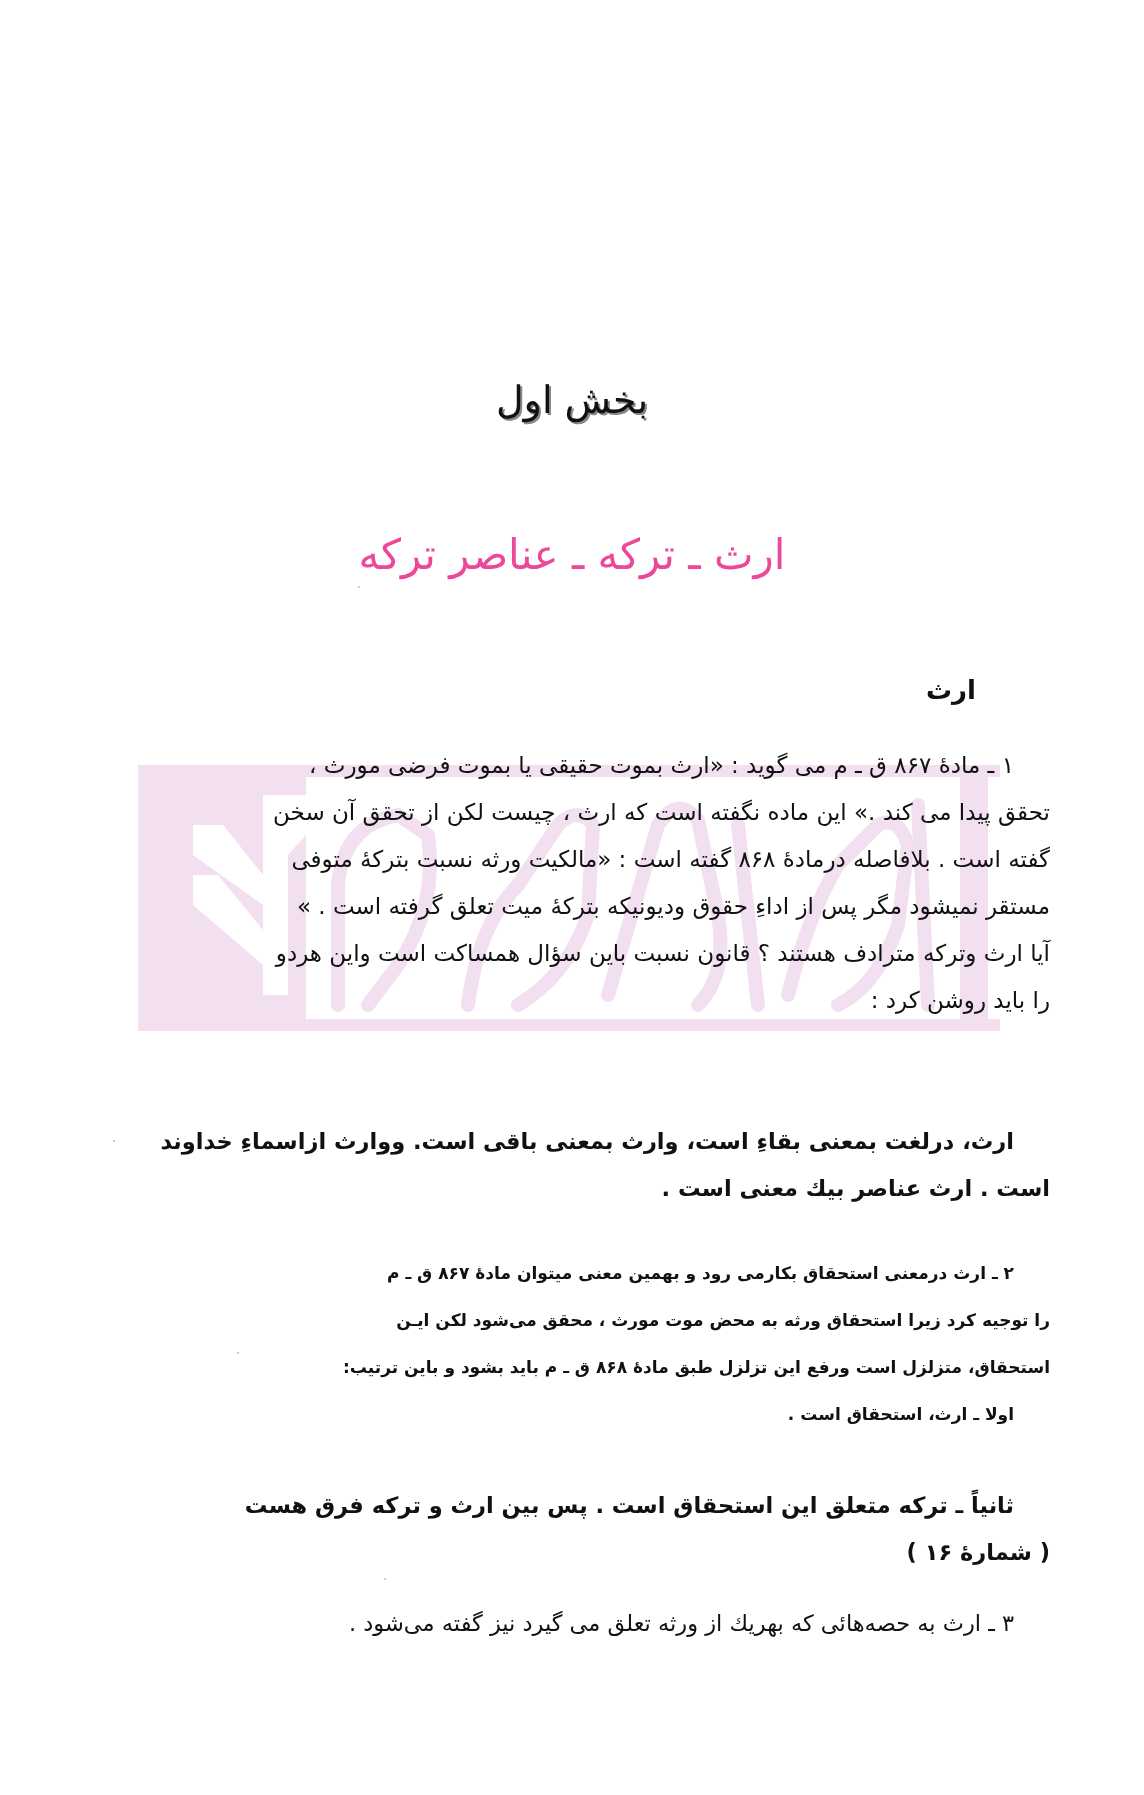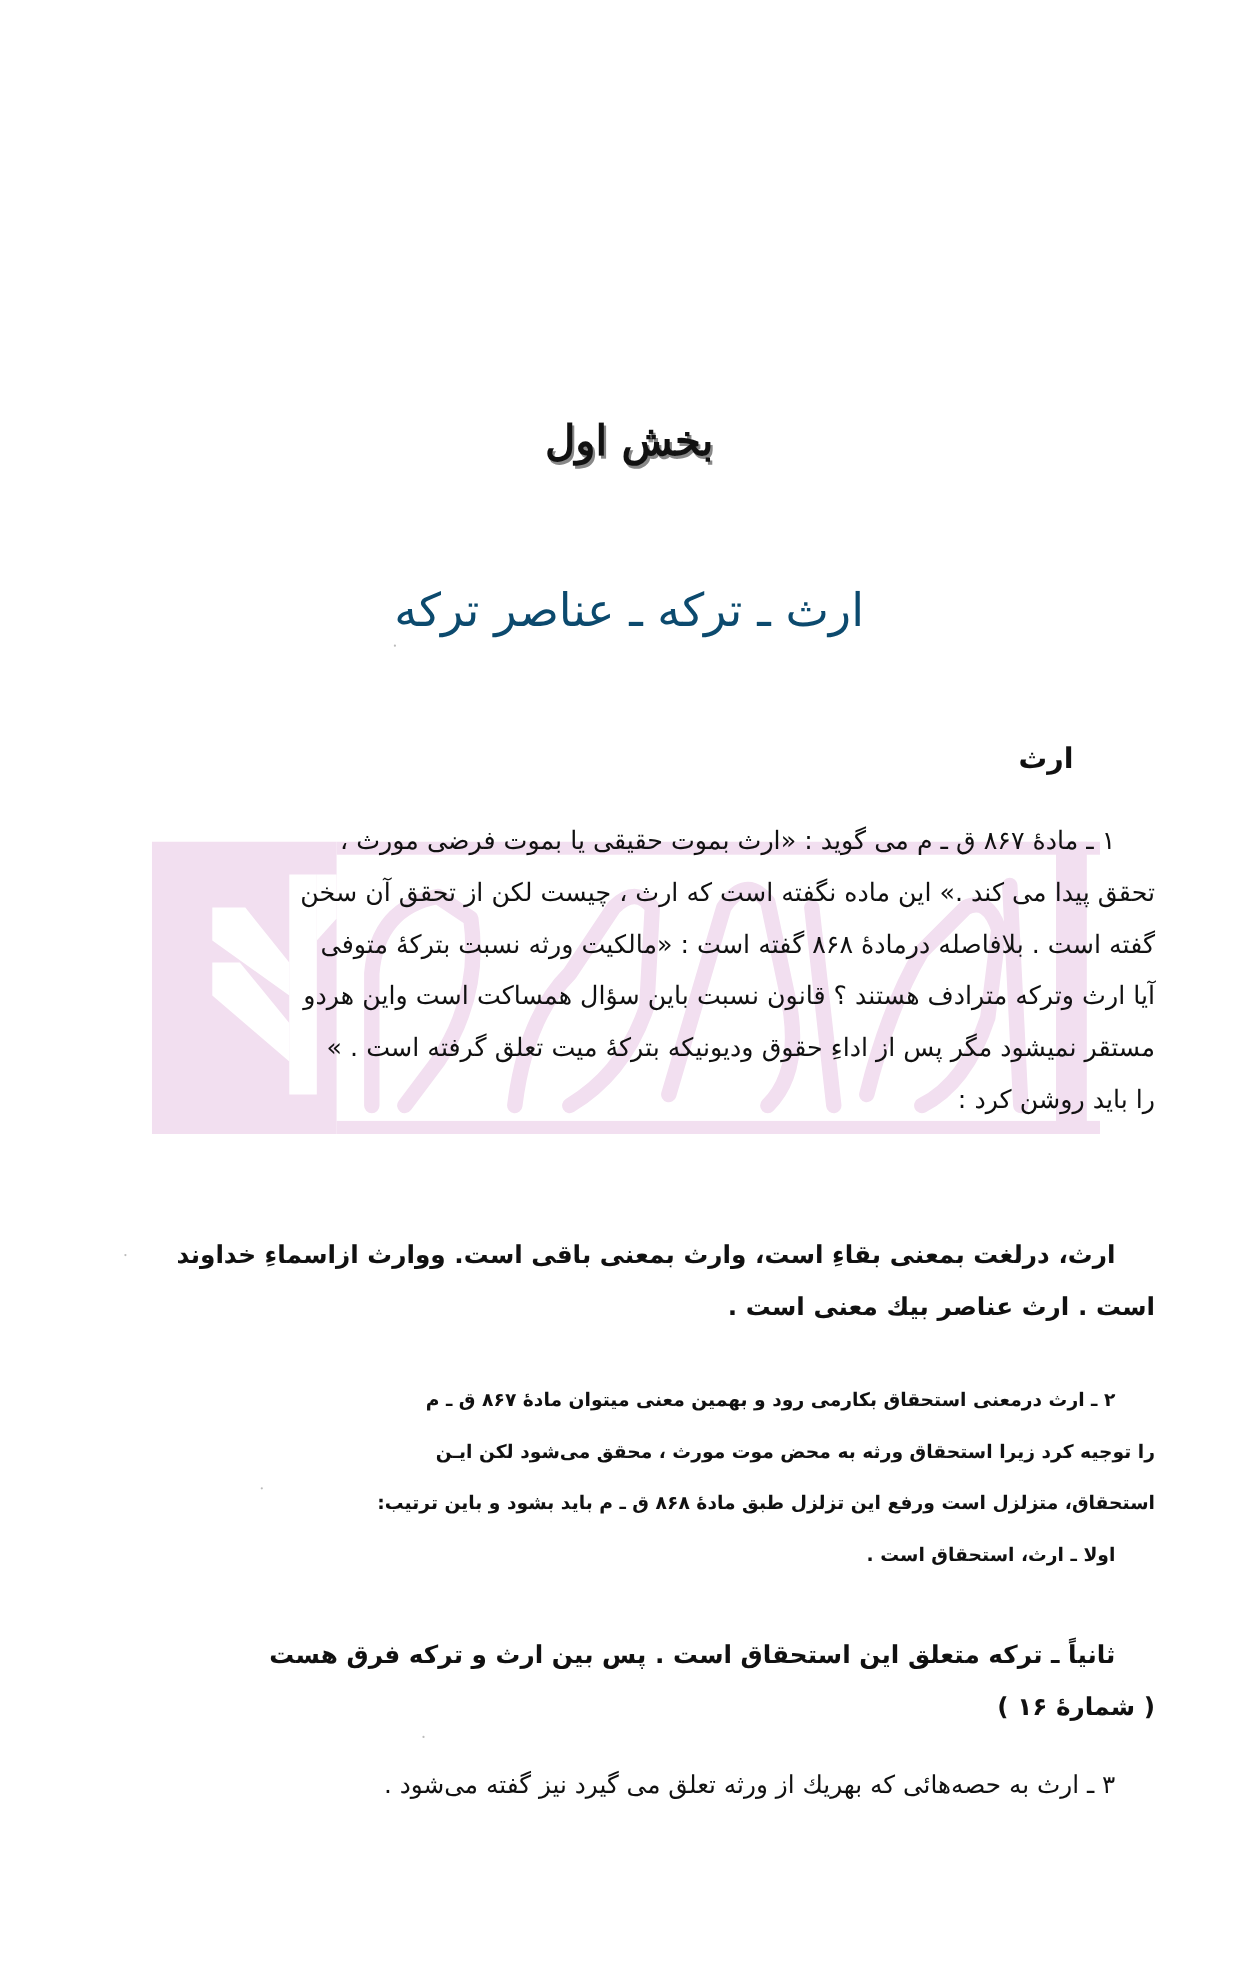--- a/index.html
+++ b/index.html
@@ -36,33 +36,33 @@
       direction: rtl;
       unicode-bidi: embed;
     }
     .part-title {
       position: absolute;
       left: 0; right: 0;
       top: 378px;
       text-align: center;
       font-family: "DejaVu Serif", serif;
       font-size: 38px;
-      font-weight: bold;
+      font-weight: normal;
       color: #111;
       text-shadow: 2px 2px 0 #888;
       z-index: 2;
     }
     .chapter-title {
       position: absolute;
       left: 0; right: 0;
       top: 530px;
       text-align: center;
       font-family: "DejaVu Serif", serif;
       font-size: 42px;
-      color: #0c4a6e;
+      color: #ec4899;
       z-index: 2;
     }
     .section-heading {
       position: absolute;
       right: 168px;
       top: 675px;
       font-family: "DejaVu Sans", sans-serif;
       font-size: 26px;
       font-weight: bold;
       z-index: 2;
@@ -124,22 +124,22 @@
   <div class="part-title rtl">بخش اول</div>
 
   <div class="chapter-title rtl">ارث ـ ترکه ـ عناصر ترکه</div>
 
   <div class="section-heading rtl">ارث</div>
 
   <div class="body-text p1 rtl">
     <span class="line" style="padding-right:36px">۱ ـ مادهٔ ۸۶۷ ق ـ م می گوید : «ارث بموت حقیقی یا بموت فرضی مورث ،</span>
     <span class="line">تحقق پیدا می کند .» این ماده نگفته است که ارث ، چیست لکن از تحقق آن سخن</span>
     <span class="line">گفته است . بلافاصله درمادهٔ ۸۶۸ گفته است : «مالکیت ورثه نسبت بترکهٔ متوفی</span>
+    <span class="line">مستقر نمیشود مگر پس از اداءِ حقوق ودیونیکه بترکهٔ میت تعلق گرفته است . »</span>
     <span class="line">آیا ارث وترکه مترادف هستند ؟ قانون نسبت باین سؤال همساکت است واین هردو</span>
-    <span class="line">مستقر نمیشود مگر پس از اداءِ حقوق ودیونیکه بترکهٔ میت تعلق گرفته است . »</span>
     <span class="line-right">را باید روشن کرد :</span>
   </div>
 
   <div class="body-text p2 rtl">
     <span class="line" style="padding-right:36px">ارث، درلغت بمعنی بقاءِ است، وارث بمعنی باقی است. ووارث ازاسماءِ خداوند</span>
     <span class="line-right">است . ارث عناصر بیك معنی است .</span>
   </div>
 
   <div class="body-text p3 rtl">
     <span class="line" style="padding-right:36px">۲ ـ ارث درمعنی استحقاق بکارمی رود و بهمین معنی میتوان مادهٔ ۸۶۷ ق ـ م</span>

